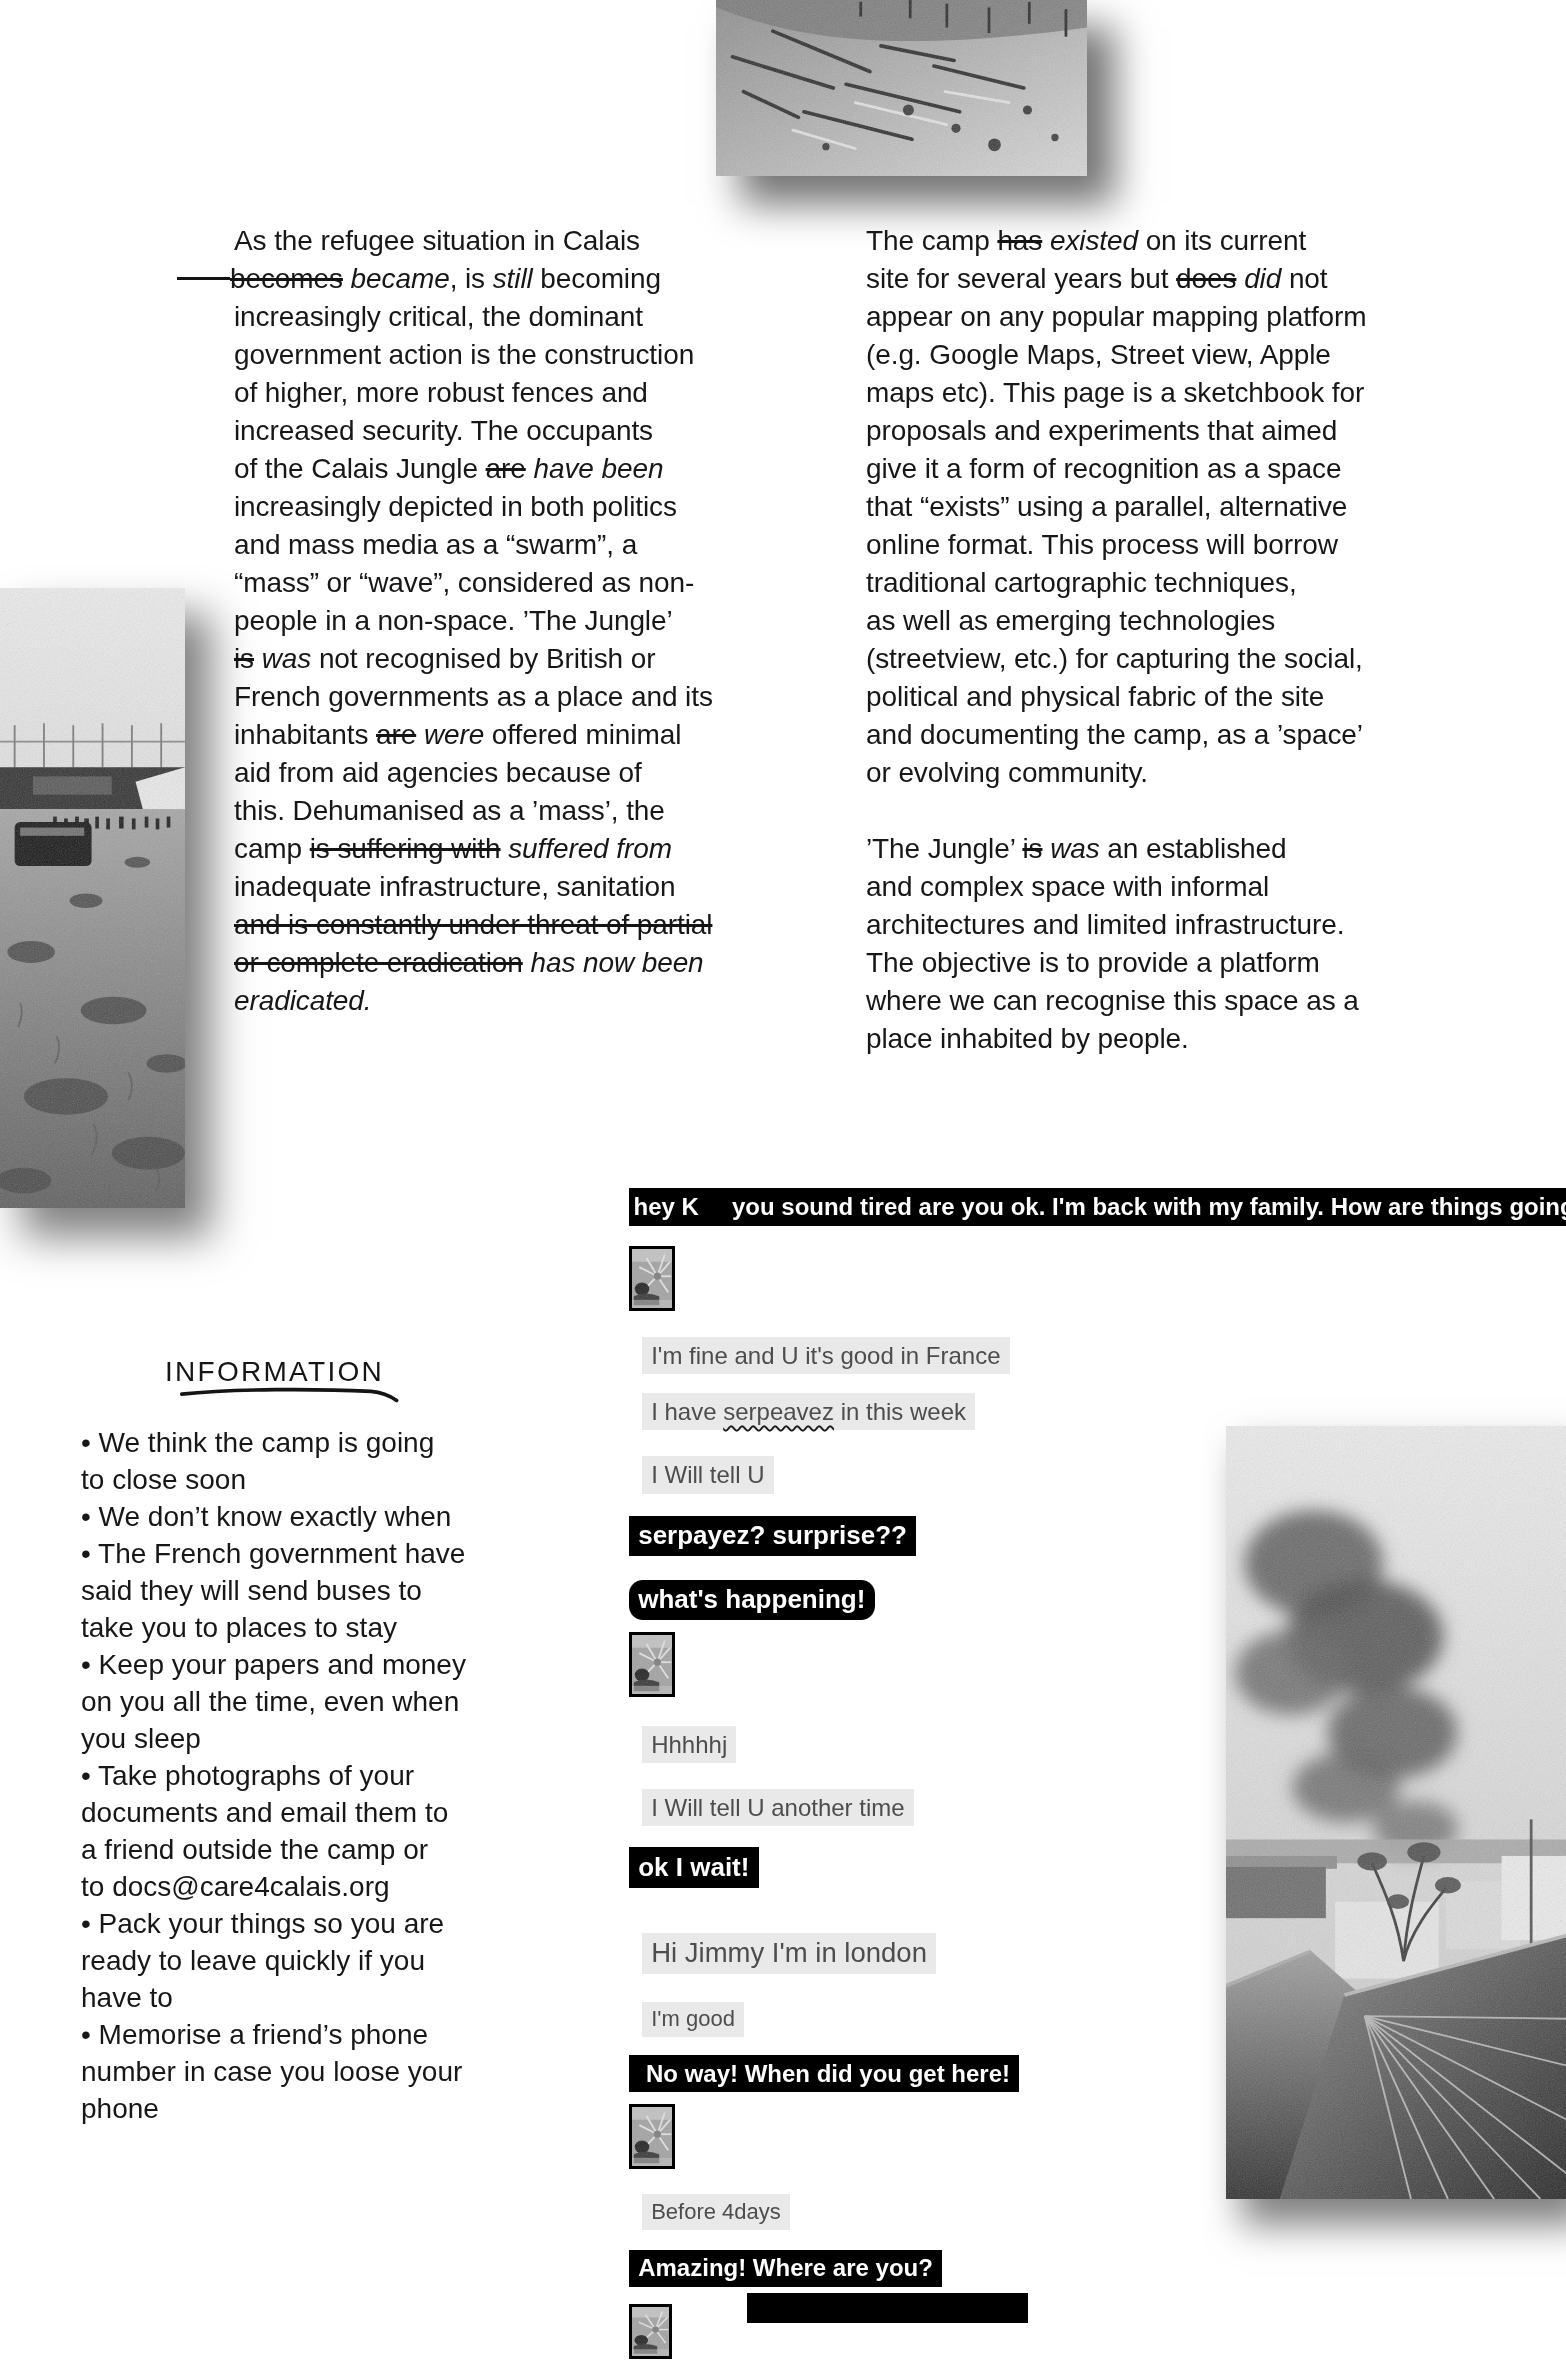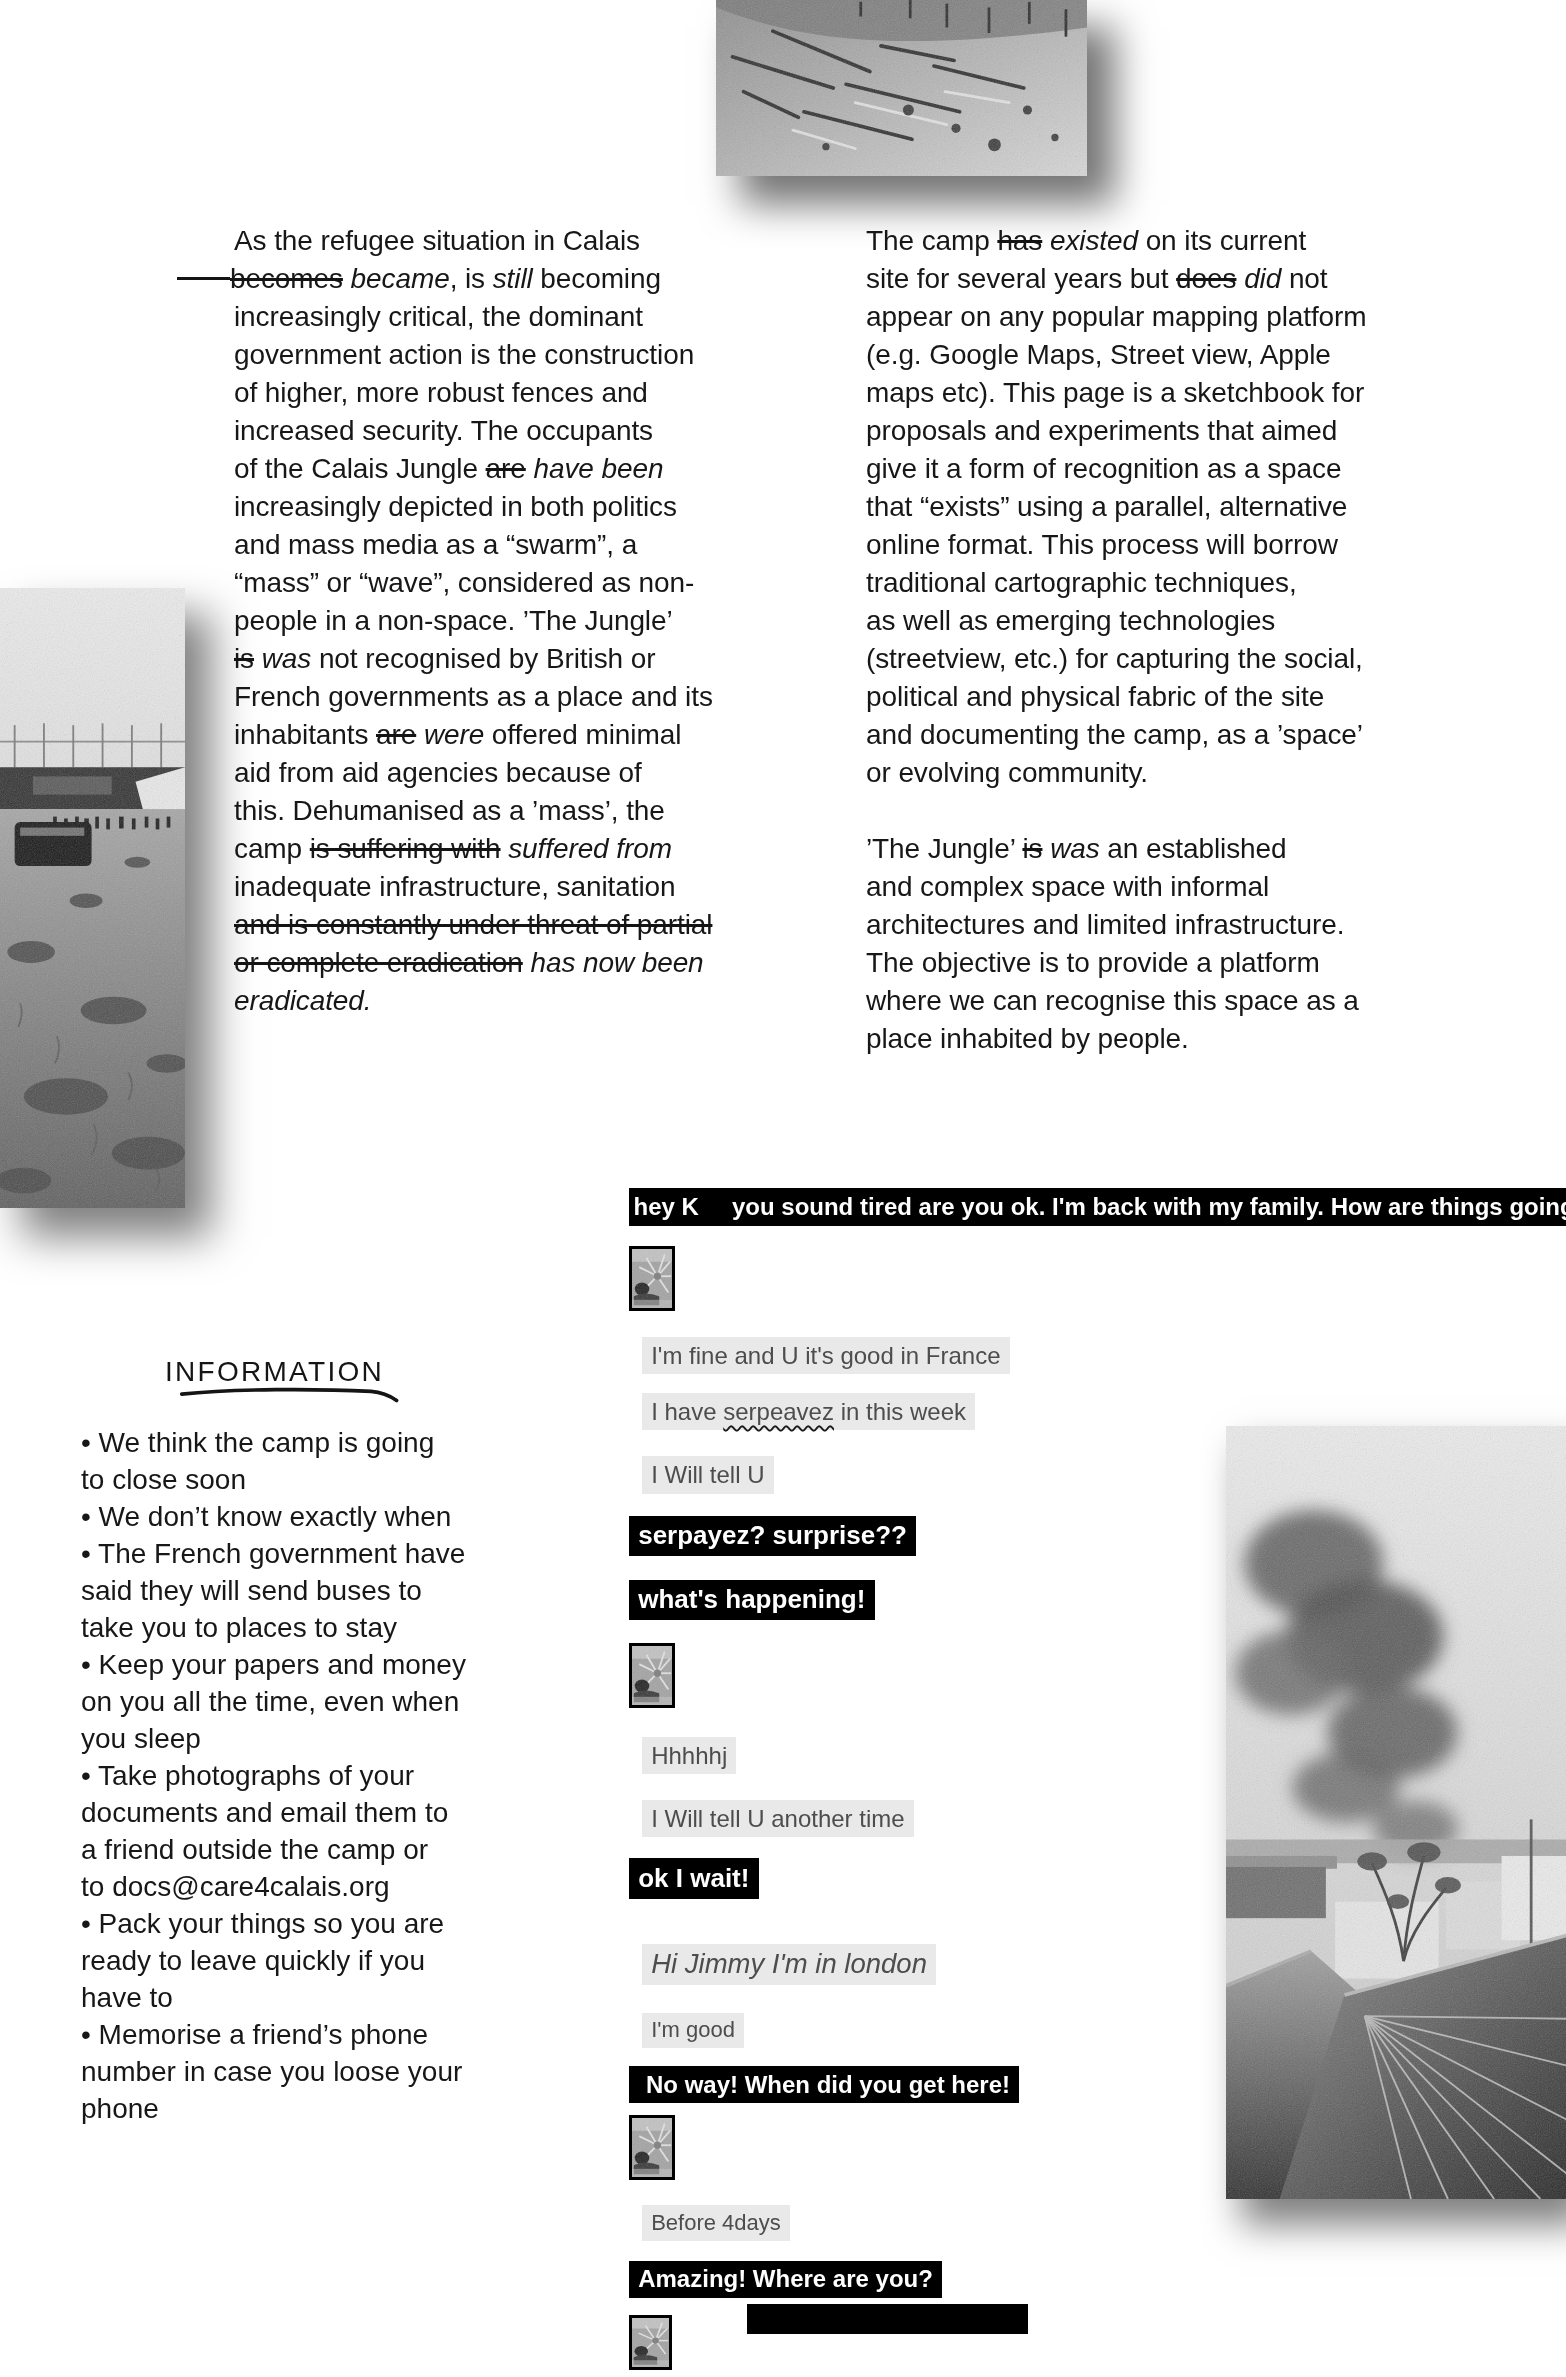--- a/index.html
+++ b/index.html
@@ -34,21 +34,21 @@
   .chat{position:absolute;left:629px;top:1188px;width:938px;display:flex;flex-direction:column;align-items:flex-start;}
   .topbar{width:100%;box-sizing:border-box;background:#000;color:#fff;font-weight:700;font-size:24px;
     padding:4.6px 0 5.5px 4.6px;white-space:nowrap;overflow:hidden;}
   .gapspan{display:inline-block;width:33px;}
   .msg{padding:4.6px 9.2px;white-space:nowrap;}
   .in{background:#e9e9e9;color:#4d4d4d;margin-left:13px;}
   .out{background:#000;color:#fff;font-weight:700;}
   .sm{font-size:22px;}
   .md{font-size:24px;}
   .lg{font-size:26px;}
-  .xl{font-size:27.5px;font-style:italic;}
+  .xl{font-size:27.5px;}
   .wv{text-decoration:underline;text-decoration-style:wavy;text-decoration-thickness:1.8px;
       text-decoration-color:#1a1a1a;text-underline-offset:4.6px;}
   .av{width:40px;height:59px;border:3.7px solid #000;}
   .av svg{display:block;width:100%;height:100%;}
   .redrow{display:flex;align-items:flex-start;}
   .redrow .av{margin-top:13px;width:37px;height:49px;}
   .redbar{width:281px;height:30px;background:#000;margin-left:75px;margin-top:1.8px;}
 </style>
 </head>
 <body>
@@ -322,21 +322,21 @@
           <ellipse cx="11" cy="44" rx="8" ry="7" fill="#242424"></ellipse>
           <path d="M2,52 Q14,46 30,52 L30,62 L2,62 Z" fill="#3a3a3a"></path>
           <rect y="56" width="44" height="9" fill="#c7c7c7" opacity="0.5"></rect>
           <rect width="44" height="65" filter="url(#grain)" opacity="0.25"></rect>
         </svg>
       </div>
       <div class="msg in md" style="margin-bottom: 19px;"><span>I'm fine and U it's good in France</span></div>
       <div class="msg in md" style="margin-bottom: 26px;"><span>I have </span><span class="wv">serpeavez</span><span> in this week</span></div>
       <div class="msg in md" style="margin-bottom: 22px;"><span>I Will tell U</span></div>
       <div class="msg out lg" style="margin-bottom: 24px;"><span>serpayez? surprise??</span></div>
-      <div class="msg out lg" style="margin-bottom: 23px;"><span>what's happening!</span></div>
+      <div class="msg out lg" style="margin-bottom: 12px; border-radius: 14px;"><span>what's happening!</span></div>
       <div class="av" style="margin-bottom: 29px;">
         <svg viewBox="0 0 44 65" preserveAspectRatio="none">
           <rect width="44" height="65" fill="#a3a3a3"></rect>
           <rect width="44" height="14" fill="#cfcfcf" opacity="0.7"></rect>
           <g stroke="#e2e2e2" stroke-width="2">
             <path d="M28,30 L36,6"></path>
             <path d="M28,30 L42,14"></path>
             <path d="M28,30 L43,30"></path>
             <path d="M28,30 L40,48"></path>
             <path d="M28,30 L16,10"></path>

